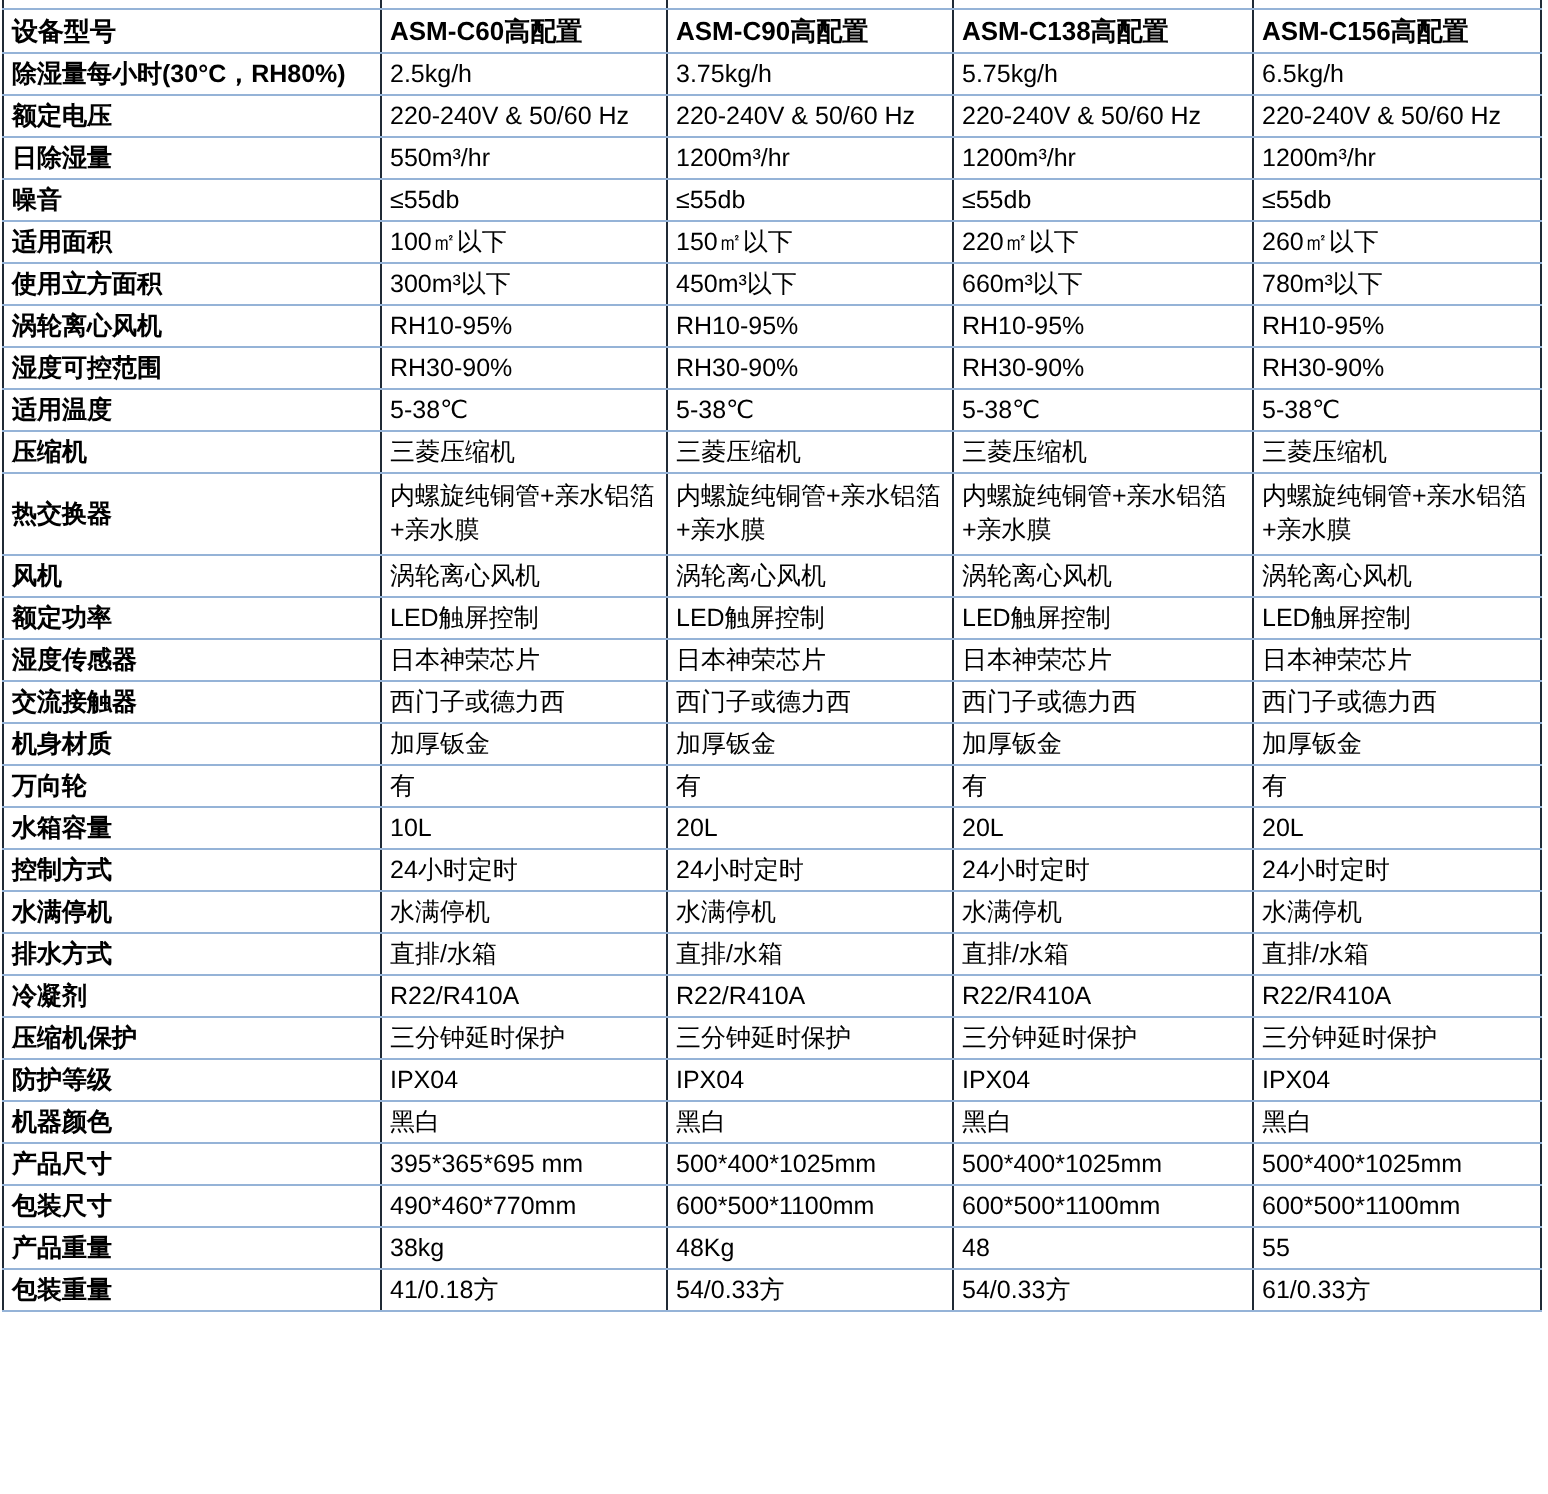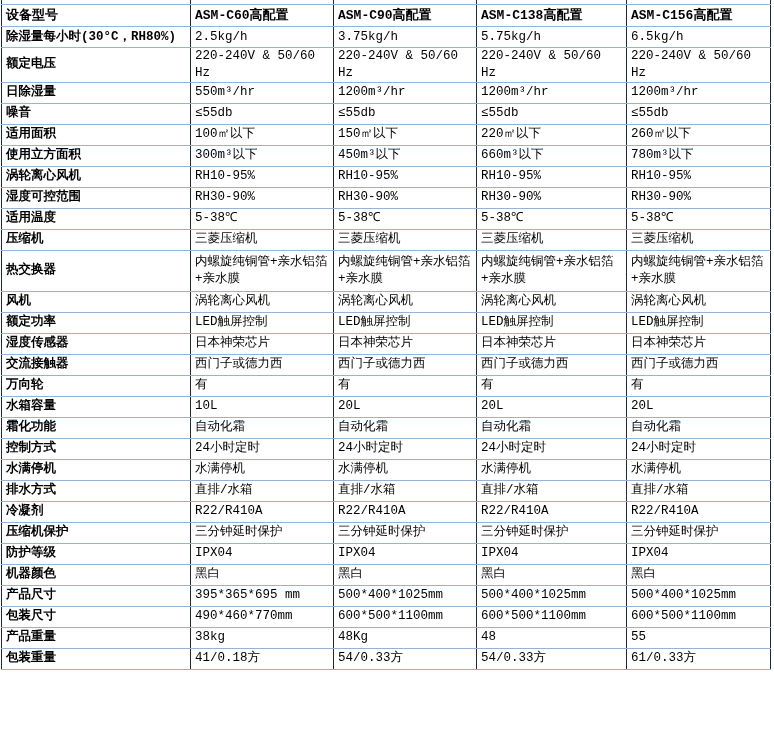--- a/index.html
+++ b/index.html
@@ -7,21 +7,21 @@
     --grid-v:#202a35;
     --txt:#000000;
     --bg:#ffffff;
   }
   html,body{margin:0;padding:0;background:var(--bg);}
   body{
     width:774px;height:747px;overflow:hidden;
     font-family:"Liberation Sans","DejaVu Sans",sans-serif;
     color:var(--txt);
   }
-  .sheet{position:relative;width:738px;height:747px;background:var(--bg);font-family:Liberation Mono, monospace;}
+  .sheet{position:relative;width:738px;height:747px;background:var(--bg);}
   table.spec{
     border-collapse:collapse;
     table-layout:fixed;
     margin-left:1px;
     width:769px;
   }
   table.spec td{
     border-left:1px solid var(--grid-v);
     border-right:1px solid var(--grid-v);
     border-top:1px solid var(--grid-h);
@@ -166,41 +166,41 @@
           <td>日本神荣芯片</td>
         </tr>
         <tr class="data">
           <td class="label">交流接触器</td>
           <td>西门子或德力西</td>
           <td>西门子或德力西</td>
           <td>西门子或德力西</td>
           <td>西门子或德力西</td>
         </tr>
         <tr class="data">
+          <td class="label">机身材质</td>
+          <td>加厚钣金</td>
+          <td>加厚钣金</td>
+          <td>加厚钣金</td>
+          <td>加厚钣金</td>
+        </tr>
+        <tr class="data">
           <td class="label">万向轮</td>
           <td>有</td>
           <td>有</td>
           <td>有</td>
           <td>有</td>
         </tr>
         <tr class="data">
           <td class="label">水箱容量</td>
           <td>10L</td>
           <td>20L</td>
           <td>20L</td>
           <td>20L</td>
         </tr>
         <tr class="data">
-          <td class="label">霜化功能</td>
-          <td>自动化霜</td>
-          <td>自动化霜</td>
-          <td>自动化霜</td>
-          <td>自动化霜</td>
-        </tr>
-        <tr class="data">
           <td class="label">控制方式</td>
           <td>24小时定时</td>
           <td>24小时定时</td>
           <td>24小时定时</td>
           <td>24小时定时</td>
         </tr>
         <tr class="data">
           <td class="label">水满停机</td>
           <td>水满停机</td>
           <td>水满停机</td>

